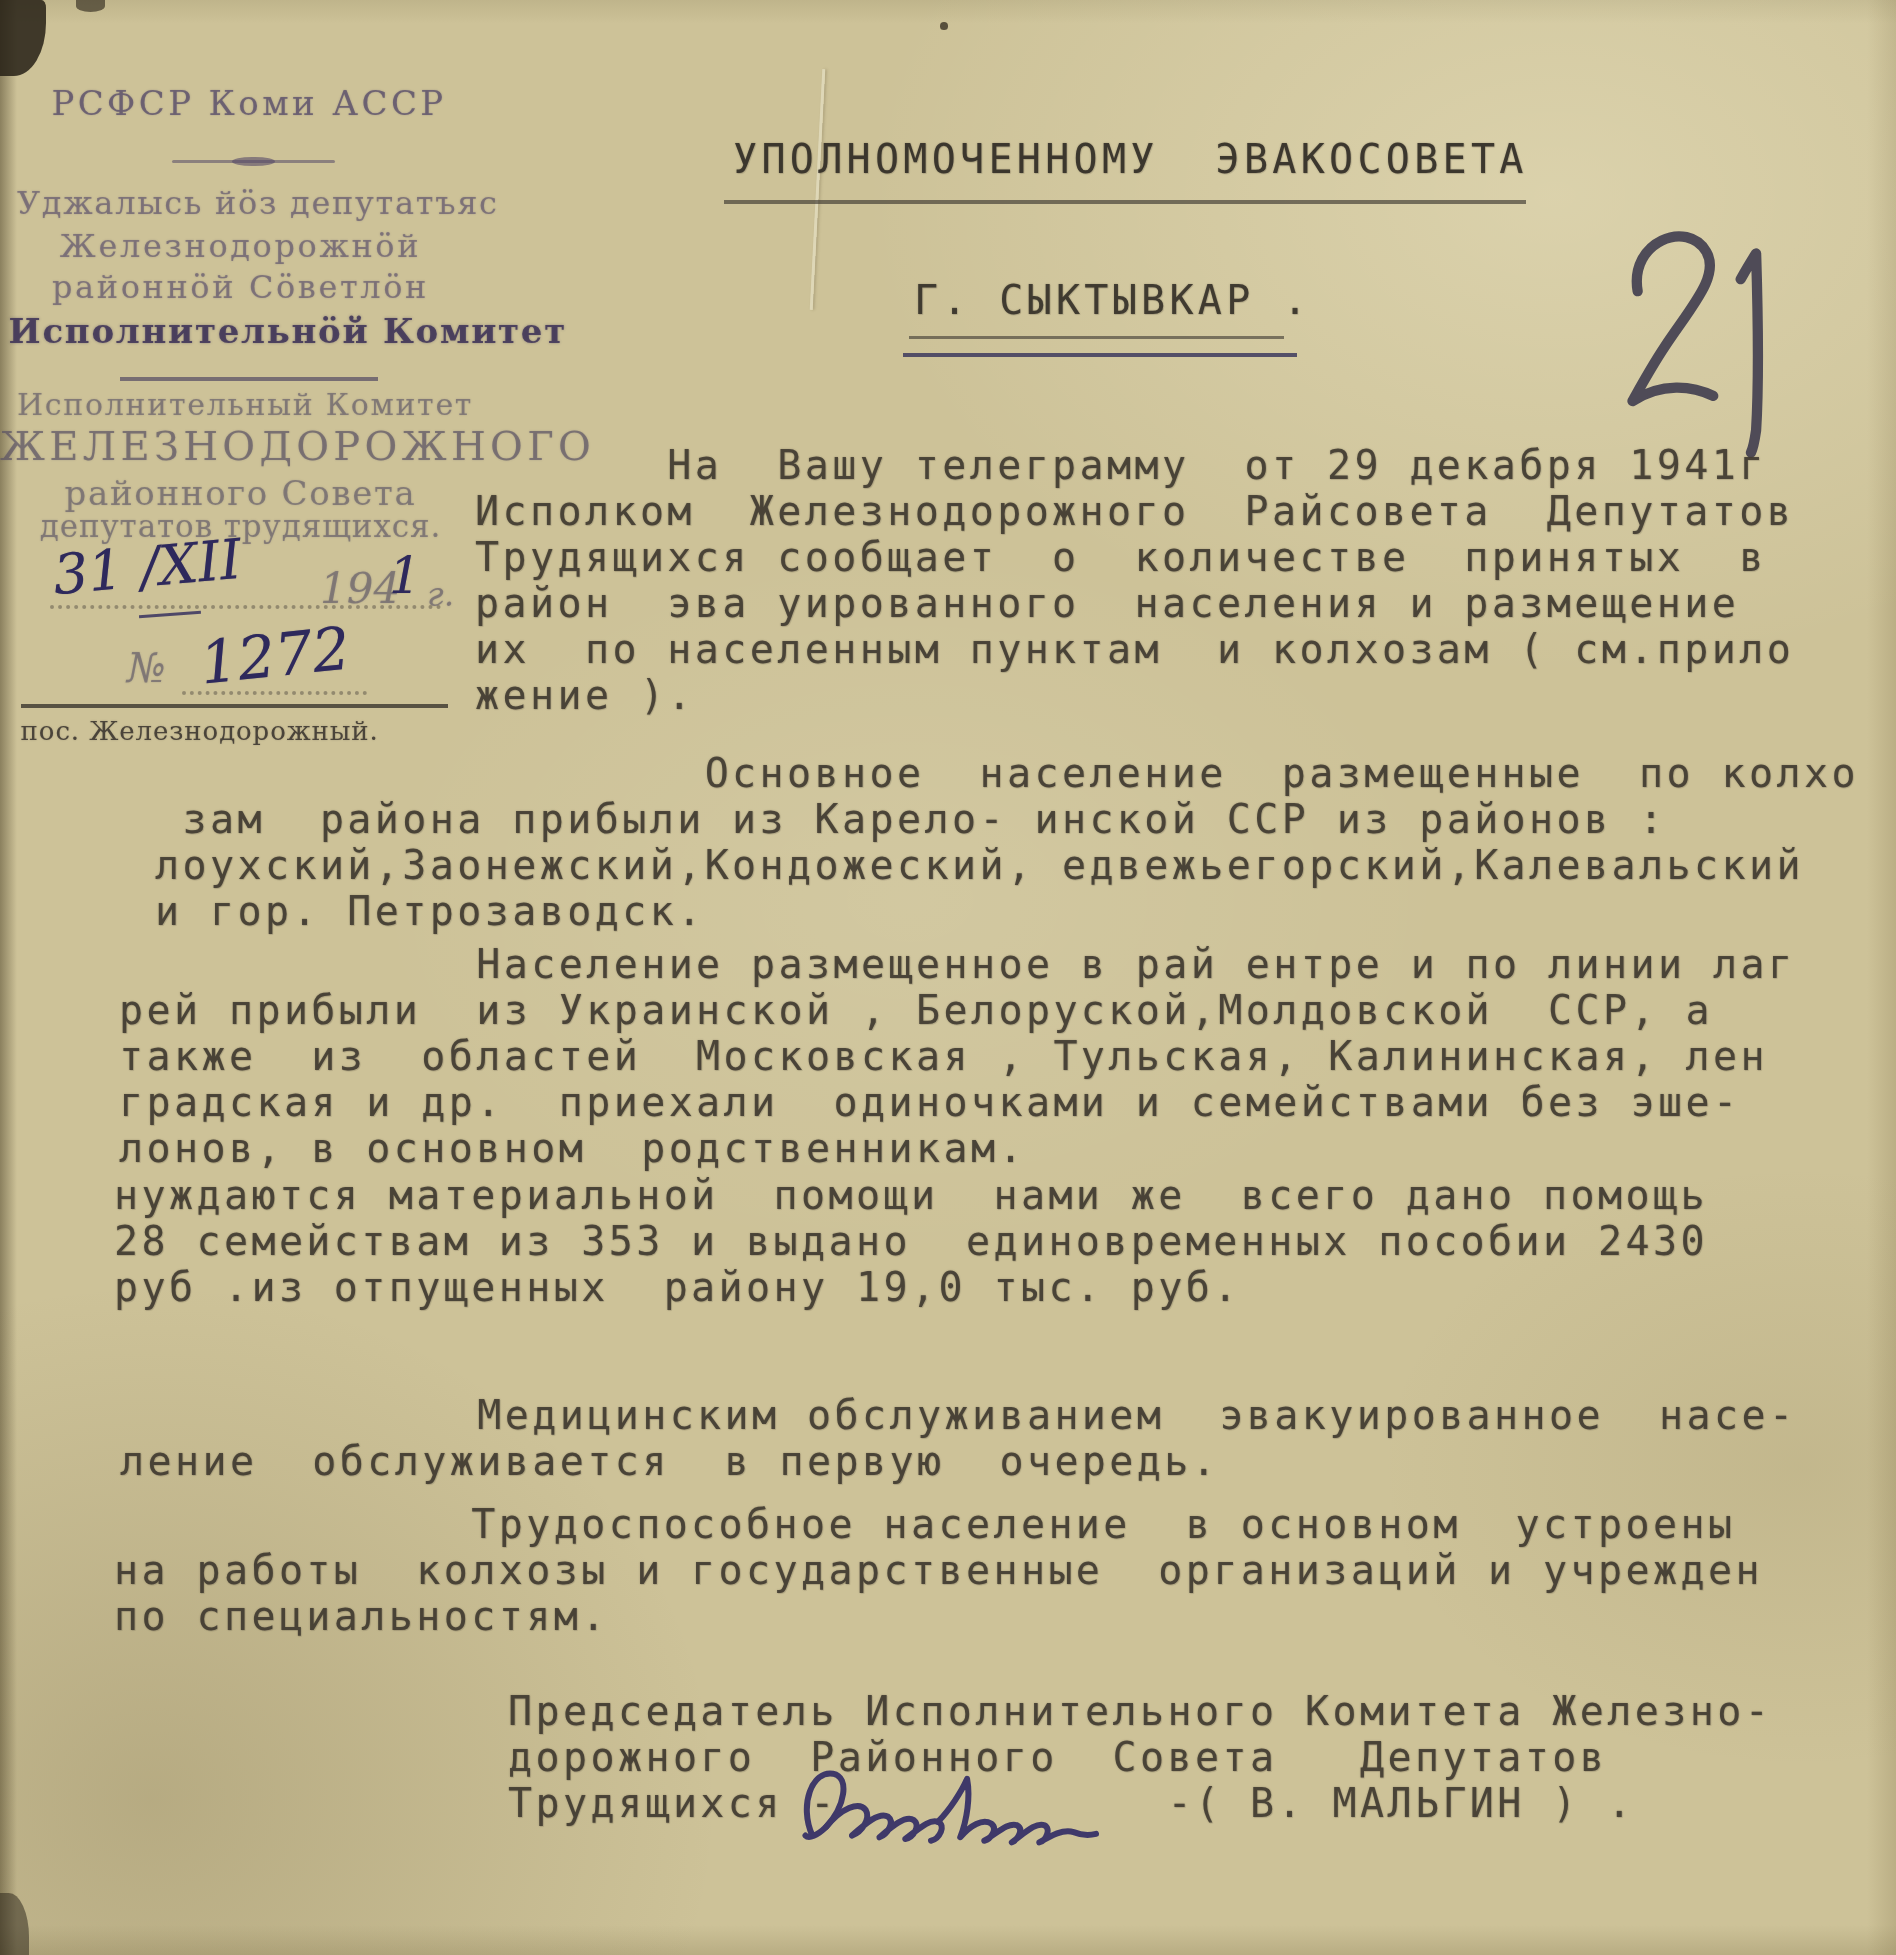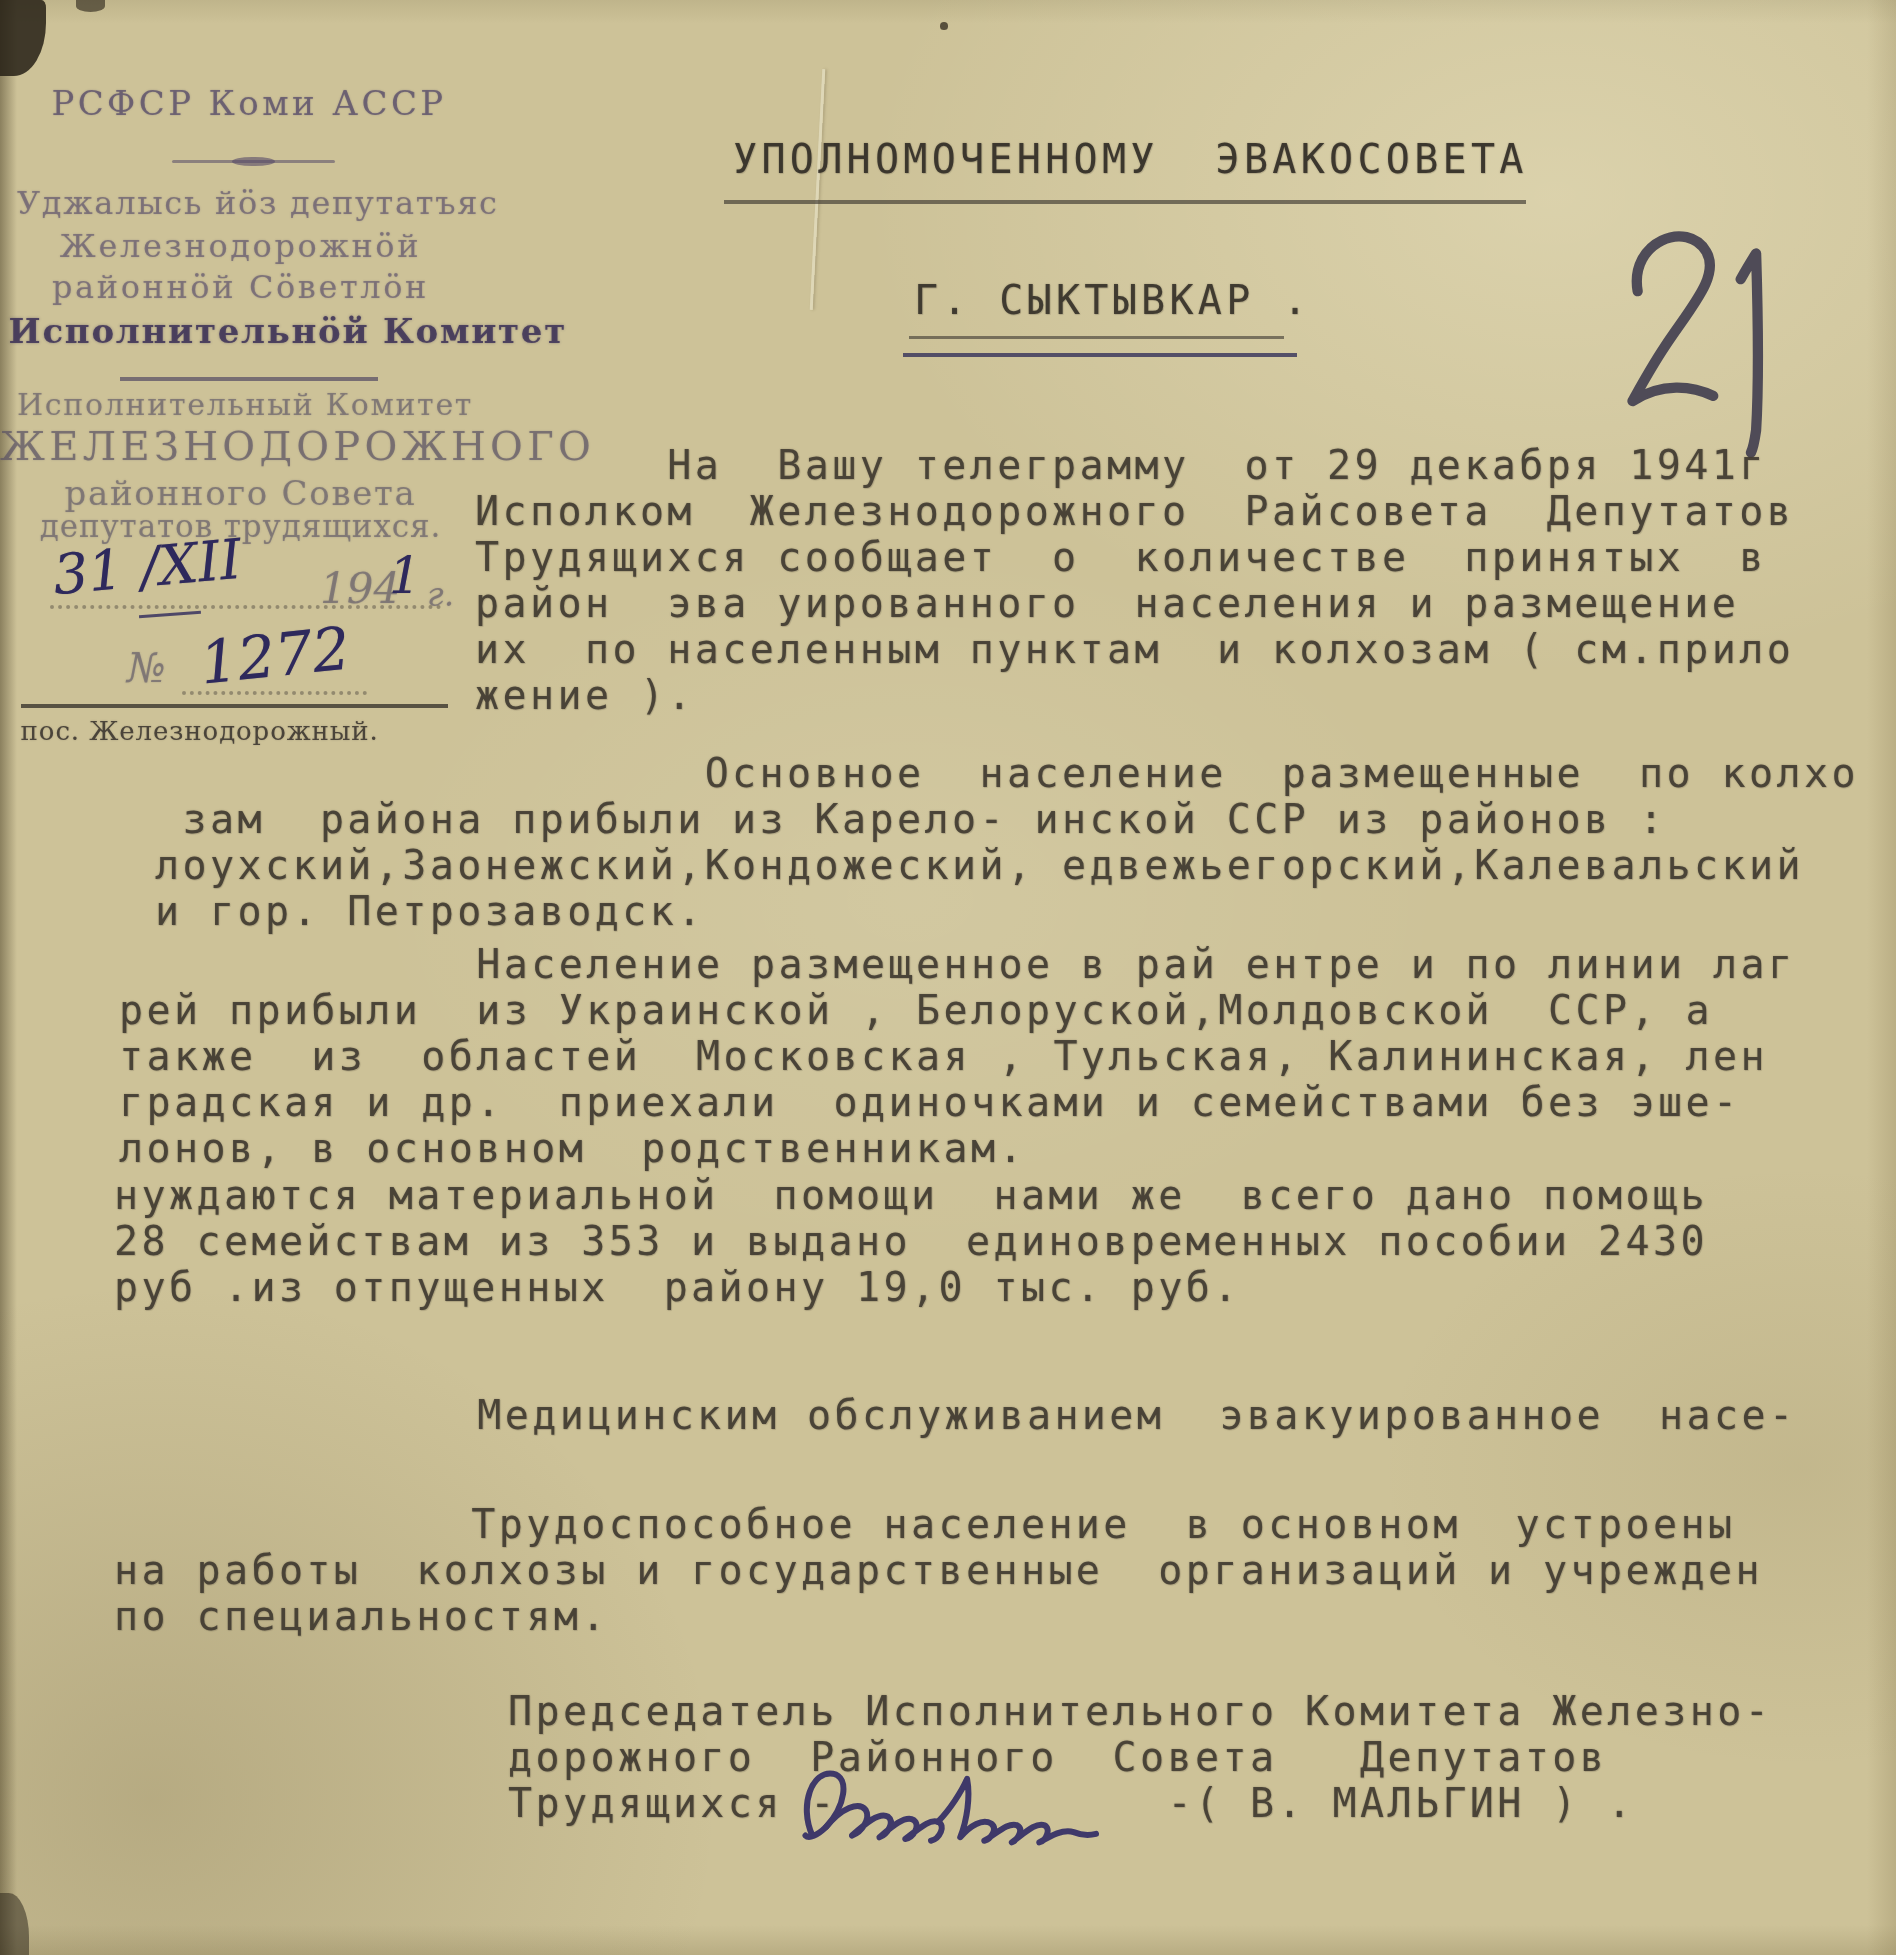--- a/index.html
+++ b/index.html
@@ -98,21 +98,21 @@
   <g fill="none" stroke="#3d3a4d" stroke-width="12" stroke-linecap="round" stroke-linejoin="round" opacity="0.88">
     <path d="M66,100 C56,42 124,16 146,54 C162,82 130,116 98,164 C82,188 70,210 60,228 C94,206 130,210 154,222"></path>
     <path d="M186,86 C194,72 200,62 204,56 C206,120 208,196 204,262 C202,276 200,284 198,288"></path>
   </g>
 </svg>
 
 <div class="abs typed para" style="left:475px;top:442px;"><div class="tline">       На  Вашу телеграмму  от 29 декабря 1941г</div><div class="tline">Исполком  Железнодорожного  Райсовета  Депутатов</div><div class="tline">Трудящихся сообщает  о  количестве  принятых  в</div><div class="tline">район  эва уированного  населения и размещение</div><div class="tline">их  по населенным пунктам  и колхозам ( см.прило</div><div class="tline">жение ).</div></div>
 <div class="abs typed para" style="left:120px;top:750px;margin-left:35px;"><div class="tline">                    Основное  население  размещенные  по колхо</div><div class="tline"> зам  района прибыли из Карело- инской ССР из районов :</div><div class="tline">лоухский,Заонежский,Кондожеский, едвежьегорский,Калевальский</div><div class="tline">и гор. Петрозаводск.</div></div>
 <div class="abs typed para" style="left:119px;top:941px;"><div class="tline">             Население размещенное в рай ентре и по линии лаг</div><div class="tline">рей прибыли  из Украинской , Белоруской,Молдовской  ССР, а</div><div class="tline">также  из  областей  Московская , Тульская, Калининская, лен</div><div class="tline">градская и др.  приехали  одиночками и семействами без эше-</div><div class="tline">лонов, в основном  родственникам.</div></div>
 <div class="abs typed para" style="left:114px;top:1172px;"><div class="tline">нуждаются материальной  помощи  нами же  всего дано помощь</div><div class="tline">28 семействам из 353 и выдано  единовременных пособии 2430</div><div class="tline">руб .из отпущенных  району 19,0 тыс. руб.</div></div>
-<div class="abs typed para" style="left:120px;top:1392px;"><div class="tline">             Медицинским обслуживанием  эвакуированное  насе-</div></div>
+<div class="abs typed para" style="left:120px;top:1392px;"><div class="tline">             Медицинским обслуживанием  эвакуированное  насе-</div><div class="tline">ление  обслуживается  в первую  очередь.</div></div>
 <div class="abs typed para" style="left:114px;top:1501px;"><div class="tline">             Трудоспособное население  в основном  устроены</div><div class="tline">на работы  колхозы и государственные  организаций и учрежден</div><div class="tline">по специальностям.</div></div>
 
 <div class="abs typed para" style="left:508px;top:1688px;"><div class="tline">Председатель Исполнительного Комитета Железно-</div><div class="tline">дорожного  Районного  Совета   Депутатов</div><div class="tline">Трудящихся -            -( В. МАЛЬГИН ) .</div></div>
 
 <svg class="abs" style="left:790px;top:1753px;" width="404" height="129" viewBox="0 0 470 150">
   <g fill="none" stroke="#332e66" stroke-width="7" stroke-linecap="round" stroke-linejoin="round" opacity="0.92">
     <path d="M26,96 C10,60 26,20 50,24 C70,28 64,62 42,86 C32,96 22,100 18,96"></path>
     <path d="M42,86 C60,64 80,56 88,66 C94,76 84,92 72,96 C88,82 104,68 114,74 C122,80 114,94 104,98 C118,86 134,72 144,78 C152,84 144,98 134,100 C148,90 162,76 172,80 C182,84 174,100 164,102"></path>
     <path d="M172,80 C186,66 200,44 206,30 C210,50 206,78 198,98 C210,84 224,76 234,82 C242,88 234,100 226,102 C240,94 254,80 264,84 C272,88 266,100 258,104 C272,94 286,80 296,84 C304,88 298,102 290,104 C304,96 318,88 330,92 C340,96 348,96 356,94"></path>
   </g>

